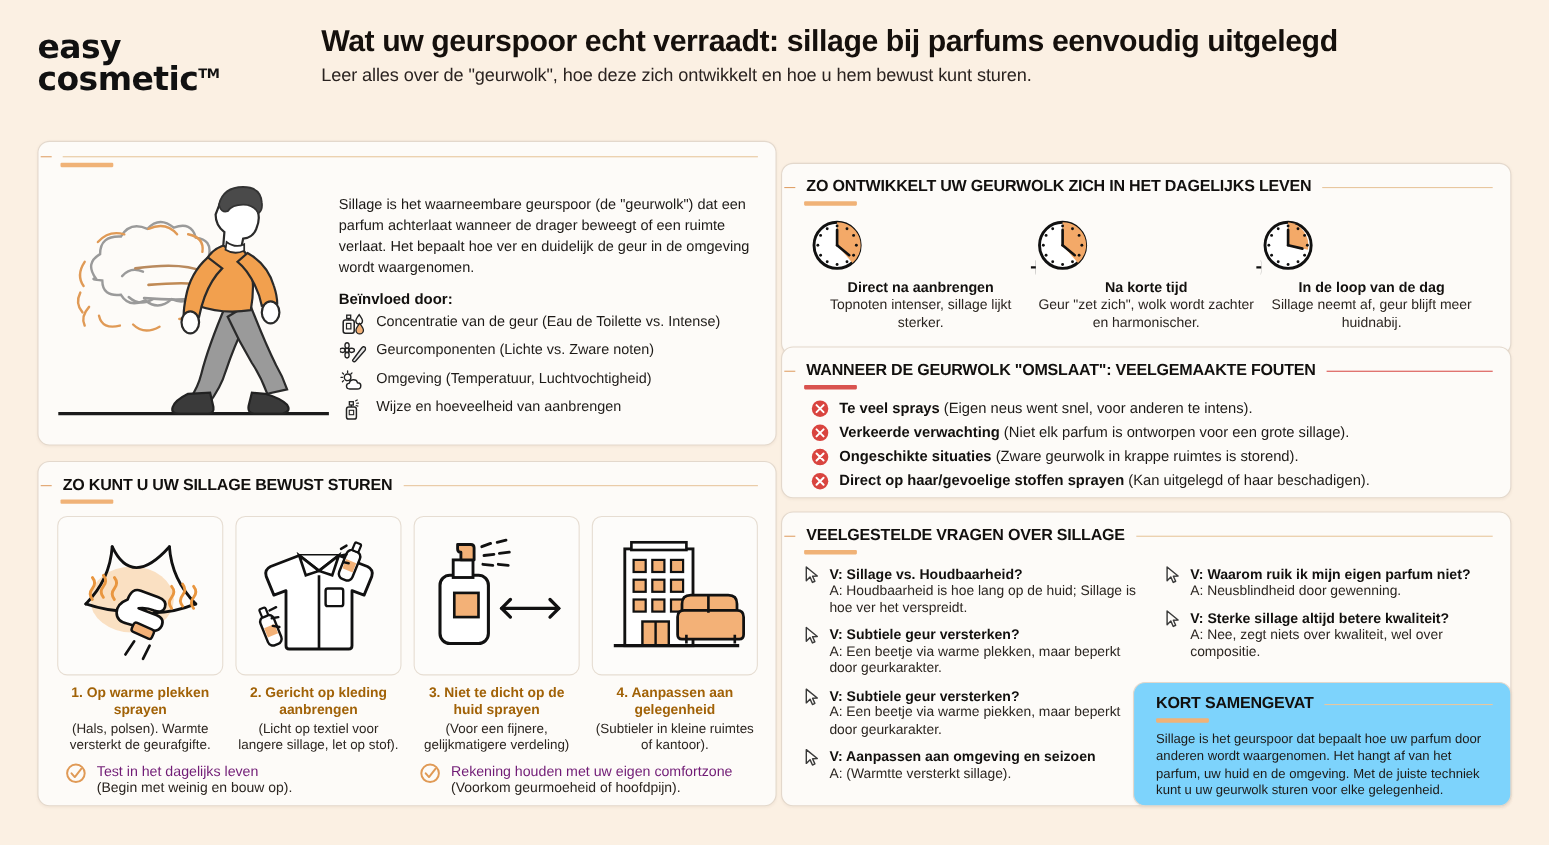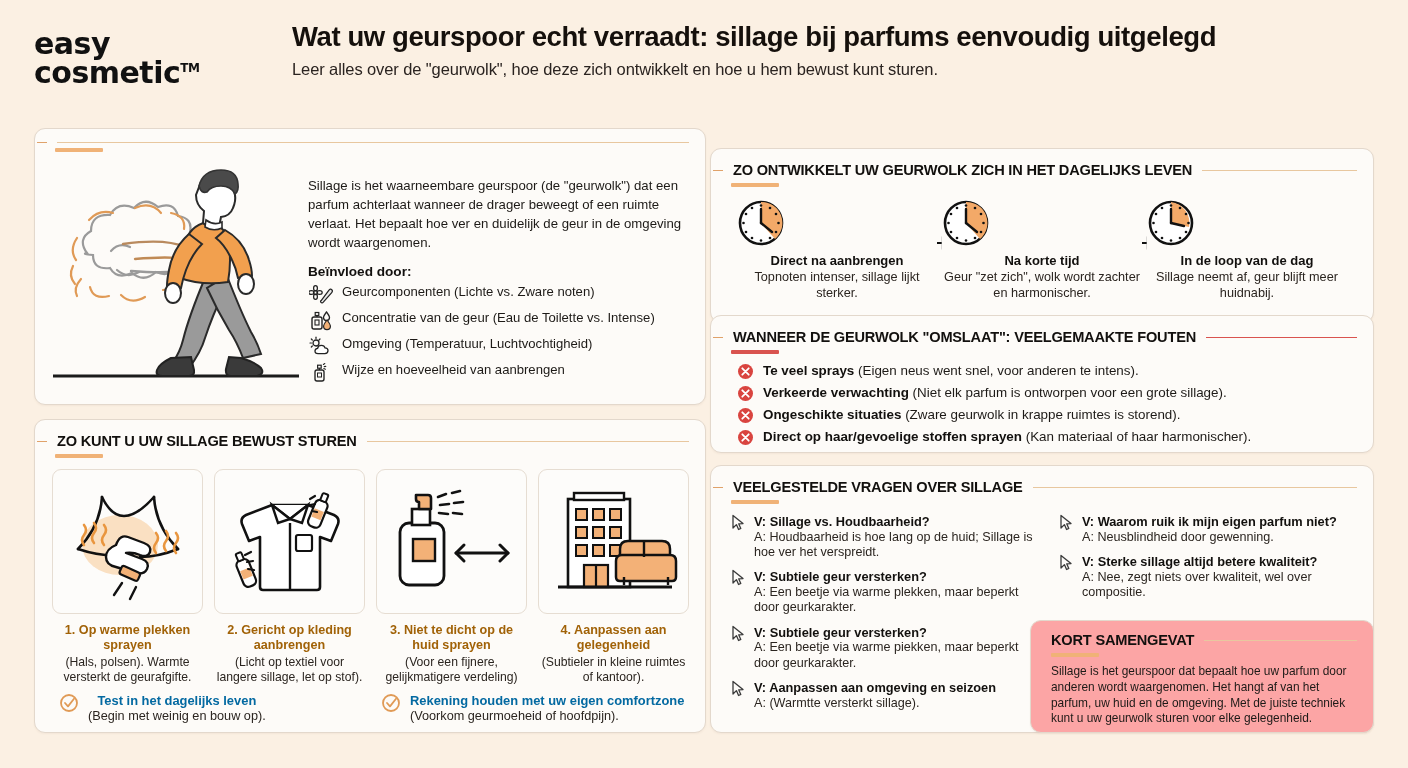--- a/index.html
+++ b/index.html
@@ -80,21 +80,21 @@
     flex: 1; height: 145px; background: #fdfcfa;
     border: 1.2px solid #e6ddd2; border-radius: 9px;
     display: flex; align-items: center; justify-content: center;
   }
   .tile-captions { display: flex; gap: 11px; padding: 9px 16px 0 17px; }
   .tcap { flex: 1; text-align: center; }
   .tcap-t { font-size: 12.6px; font-weight: 700; color: #a16207; line-height: 1.2; }
   .tcap-d { font-size: 12.2px; color: #2b2520; line-height: 1.23; margin-top: 2px; }
   .checks { display: flex; padding: 8px 16px 0 24px; gap: 14px; }
   .chk { flex: 1; display: flex; align-items: flex-start; gap: 9px; }
-  .chk-t { font-size: 12.9px; font-weight: 700; color: #0369a1; line-height: 1.2; text-align: center; }
+  .chk-t { font-size: 12.9px; font-weight: 400; color: #701a75; line-height: 1.2; }
   .chk-d { font-size: 12.7px; color: #2b2520; line-height: 1.2; }
 
   
   #card-time { left: 710px; top: 128px; width: 664px; height: 175px; margin-top: 20px; }
   .tl-row { display: flex; align-items: flex-start; padding: 12px 26px 0 26px; }
   .tl-step { flex: 0 0 200px; text-align: center; }
   .tl-arrow { flex: 1; padding-top: 37px; }
   .tl-t { font-size: 13px; font-weight: 700; color: #12100e; margin-top: 6px; }
   .tl-d { font-size: 12.7px; color: #2b2520; line-height: 1.25; margin-top: 2px; }
 
@@ -111,21 +111,21 @@
   .faq-col { flex: 1; }
   .faq-col.right { flex: 0 0 300px; }
   .faq-item { display: flex; align-items: flex-start; gap: 8px; margin-bottom: 9px; }
   .faq-body { flex: 1; }
   .faq-q { font-size: 12.8px; font-weight: 700; color: #12100e; line-height: 1.22; }
   .faq-a { font-size: 12.6px; color: #2b2520; line-height: 1.22; }
 
   
   #card-sum {
     left: 1030px; top: 620px; width: 344px; height: 113px;
-    background: #fca5a5; border: 1.3px solid #e3d8cc; z-index: 5;
+    background: #7dd3fc; border: 1.3px solid #e3d8cc; z-index: 5;
   }
   #card-sum .card-title-wrap { padding-top: 11px; }
   .sum-text { font-size: 11.9px; color: #1d1a17; line-height: 1.33; padding: 7px 16px 0 20px; }
 
   svg { display: block; }
 </style>
 </head>
 <body>
 
 <div class="page">
@@ -204,45 +204,45 @@
       </div>
 
       <div class="def-text">
         <div class="def-para">Sillage is het waarneembare geurspoor (de "geurwolk") dat een parfum achterlaat wanneer de drager beweegt of een ruimte verlaat. Het bepaalt hoe ver en duidelijk de geur in de omgeving wordt waargenomen.</div>
         <div class="def-sub">Beïnvloed door:</div>
         <ul class="fac-list">
 
           <li class="fac-item">
             <span class="fac-ico">
               <svg width="24" height="22" viewBox="0 0 24 22">
+                <rect x="3" y="7" width="10" height="12" rx="2" fill="none" stroke="#222" stroke-width="1.4"></rect>
+                <rect x="6" y="10" width="4" height="5" fill="none" stroke="#222" stroke-width="1.1"></rect>
+                <rect x="6.2" y="2.5" width="3.6" height="3" fill="none" stroke="#222" stroke-width="1.2"></rect>
+                <line x1="8" y1="5.5" x2="8" y2="7" stroke="#222" stroke-width="1.2"></line>
+                <path d="M17.5 2 q3 4 3 5.6 a3 3 0 0 1 -6 0 q0 -1.6 3 -5.6z" fill="none" stroke="#222" stroke-width="1.3"></path>
+                <path d="M18 10 q3.4 4.4 3.4 6.2 a3.4 3.4 0 0 1 -6.8 0 q0 -1.8 3.4 -6.2z" fill="#f3b177" stroke="#222" stroke-width="1.2"></path>
+              </svg>
+            </span>
+            <span class="fac-label">Concentratie van de geur (Eau de Toilette vs. Intense)</span>
+          </li>
+
+          <li class="fac-item">
+            <span class="fac-ico">
+              <svg width="24" height="22" viewBox="0 0 24 22">
                 <g fill="none" stroke="#222" stroke-width="1.25">
                   <circle cx="6.5" cy="8.5" r="2"></circle>
                   <ellipse cx="6.5" cy="4.2" rx="1.9" ry="2.6"></ellipse>
                   <ellipse cx="6.5" cy="12.8" rx="1.9" ry="2.6"></ellipse>
                   <ellipse cx="2.4" cy="8.5" rx="2.6" ry="1.9"></ellipse>
                   <ellipse cx="10.6" cy="8.5" rx="2.6" ry="1.9"></ellipse>
                 </g>
                 <path d="M12.2 16.6 l7.6 -10.2 q1.6 -2 3 -0.7 q1.3 1.3 -0.3 3.2 l -8.2 9.2 q-1.3 1.3 -2.3 0.3 q-1 -1 0.2 -1.8z" fill="#e8e8e8" stroke="#222" stroke-width="1.25"></path>
               </svg>
             </span>
             <span class="fac-label">Geurcomponenten (Lichte vs. Zware noten)</span>
-          </li>
-
-          <li class="fac-item">
-            <span class="fac-ico">
-              <svg width="24" height="22" viewBox="0 0 24 22">
-                <rect x="3" y="7" width="10" height="12" rx="2" fill="none" stroke="#222" stroke-width="1.4"></rect>
-                <rect x="6" y="10" width="4" height="5" fill="none" stroke="#222" stroke-width="1.1"></rect>
-                <rect x="6.2" y="2.5" width="3.6" height="3" fill="none" stroke="#222" stroke-width="1.2"></rect>
-                <line x1="8" y1="5.5" x2="8" y2="7" stroke="#222" stroke-width="1.2"></line>
-                <path d="M17.5 2 q3 4 3 5.6 a3 3 0 0 1 -6 0 q0 -1.6 3 -5.6z" fill="none" stroke="#222" stroke-width="1.3"></path>
-                <path d="M18 10 q3.4 4.4 3.4 6.2 a3.4 3.4 0 0 1 -6.8 0 q0 -1.8 3.4 -6.2z" fill="#f3b177" stroke="#222" stroke-width="1.2"></path>
-              </svg>
-            </span>
-            <span class="fac-label">Concentratie van de geur (Eau de Toilette vs. Intense)</span>
           </li>
 
 
           <li class="fac-item">
             <span class="fac-ico">
               <svg width="24" height="22" viewBox="0 0 24 22">
                 <circle cx="7" cy="7" r="3" fill="none" stroke="#222" stroke-width="1.3"></circle>
                 <g stroke="#222" stroke-width="1.2" stroke-linecap="round">
                   <line x1="7" y1="1.2" x2="7" y2="2.6"></line>
                   <line x1="2.3" y1="3" x2="3.3" y2="4"></line>
@@ -597,21 +597,21 @@
         </span>
         <div class="mist-txt"><b>Ongeschikte situaties</b><span> (Zware geurwolk in krappe ruimtes is storend).</span></div>
       </div>
       <div class="mist-item">
         <span>
           <svg width="17" height="17" viewBox="0 0 17 17">
               <circle cx="8.5" cy="8.5" r="7.5" fill="#d9443f"></circle>
               <path d="M5.3 5.3 L11.7 11.7 M11.7 5.3 L5.3 11.7" stroke="#fff" stroke-width="1.8" stroke-linecap="round"></path>
             </svg>
         </span>
-        <div class="mist-txt"><b>Direct op haar/gevoelige stoffen sprayen</b><span> (Kan materiaal of haar harmonischer).</span></div>
+        <div class="mist-txt"><b>Direct op haar/gevoelige stoffen sprayen</b><span> (Kan uitgelegd of haar beschadigen).</span></div>
       </div>
     </div>
   </div>
 
   <div class="card" id="card-faq">
     <div class="card-title-wrap indent-left">
       <div class="card-title">VEELGESTELDE VRAGEN OVER SILLAGE</div>
       <div class="title-rule"></div>
     </div>
     <div class="underbar"></div>

